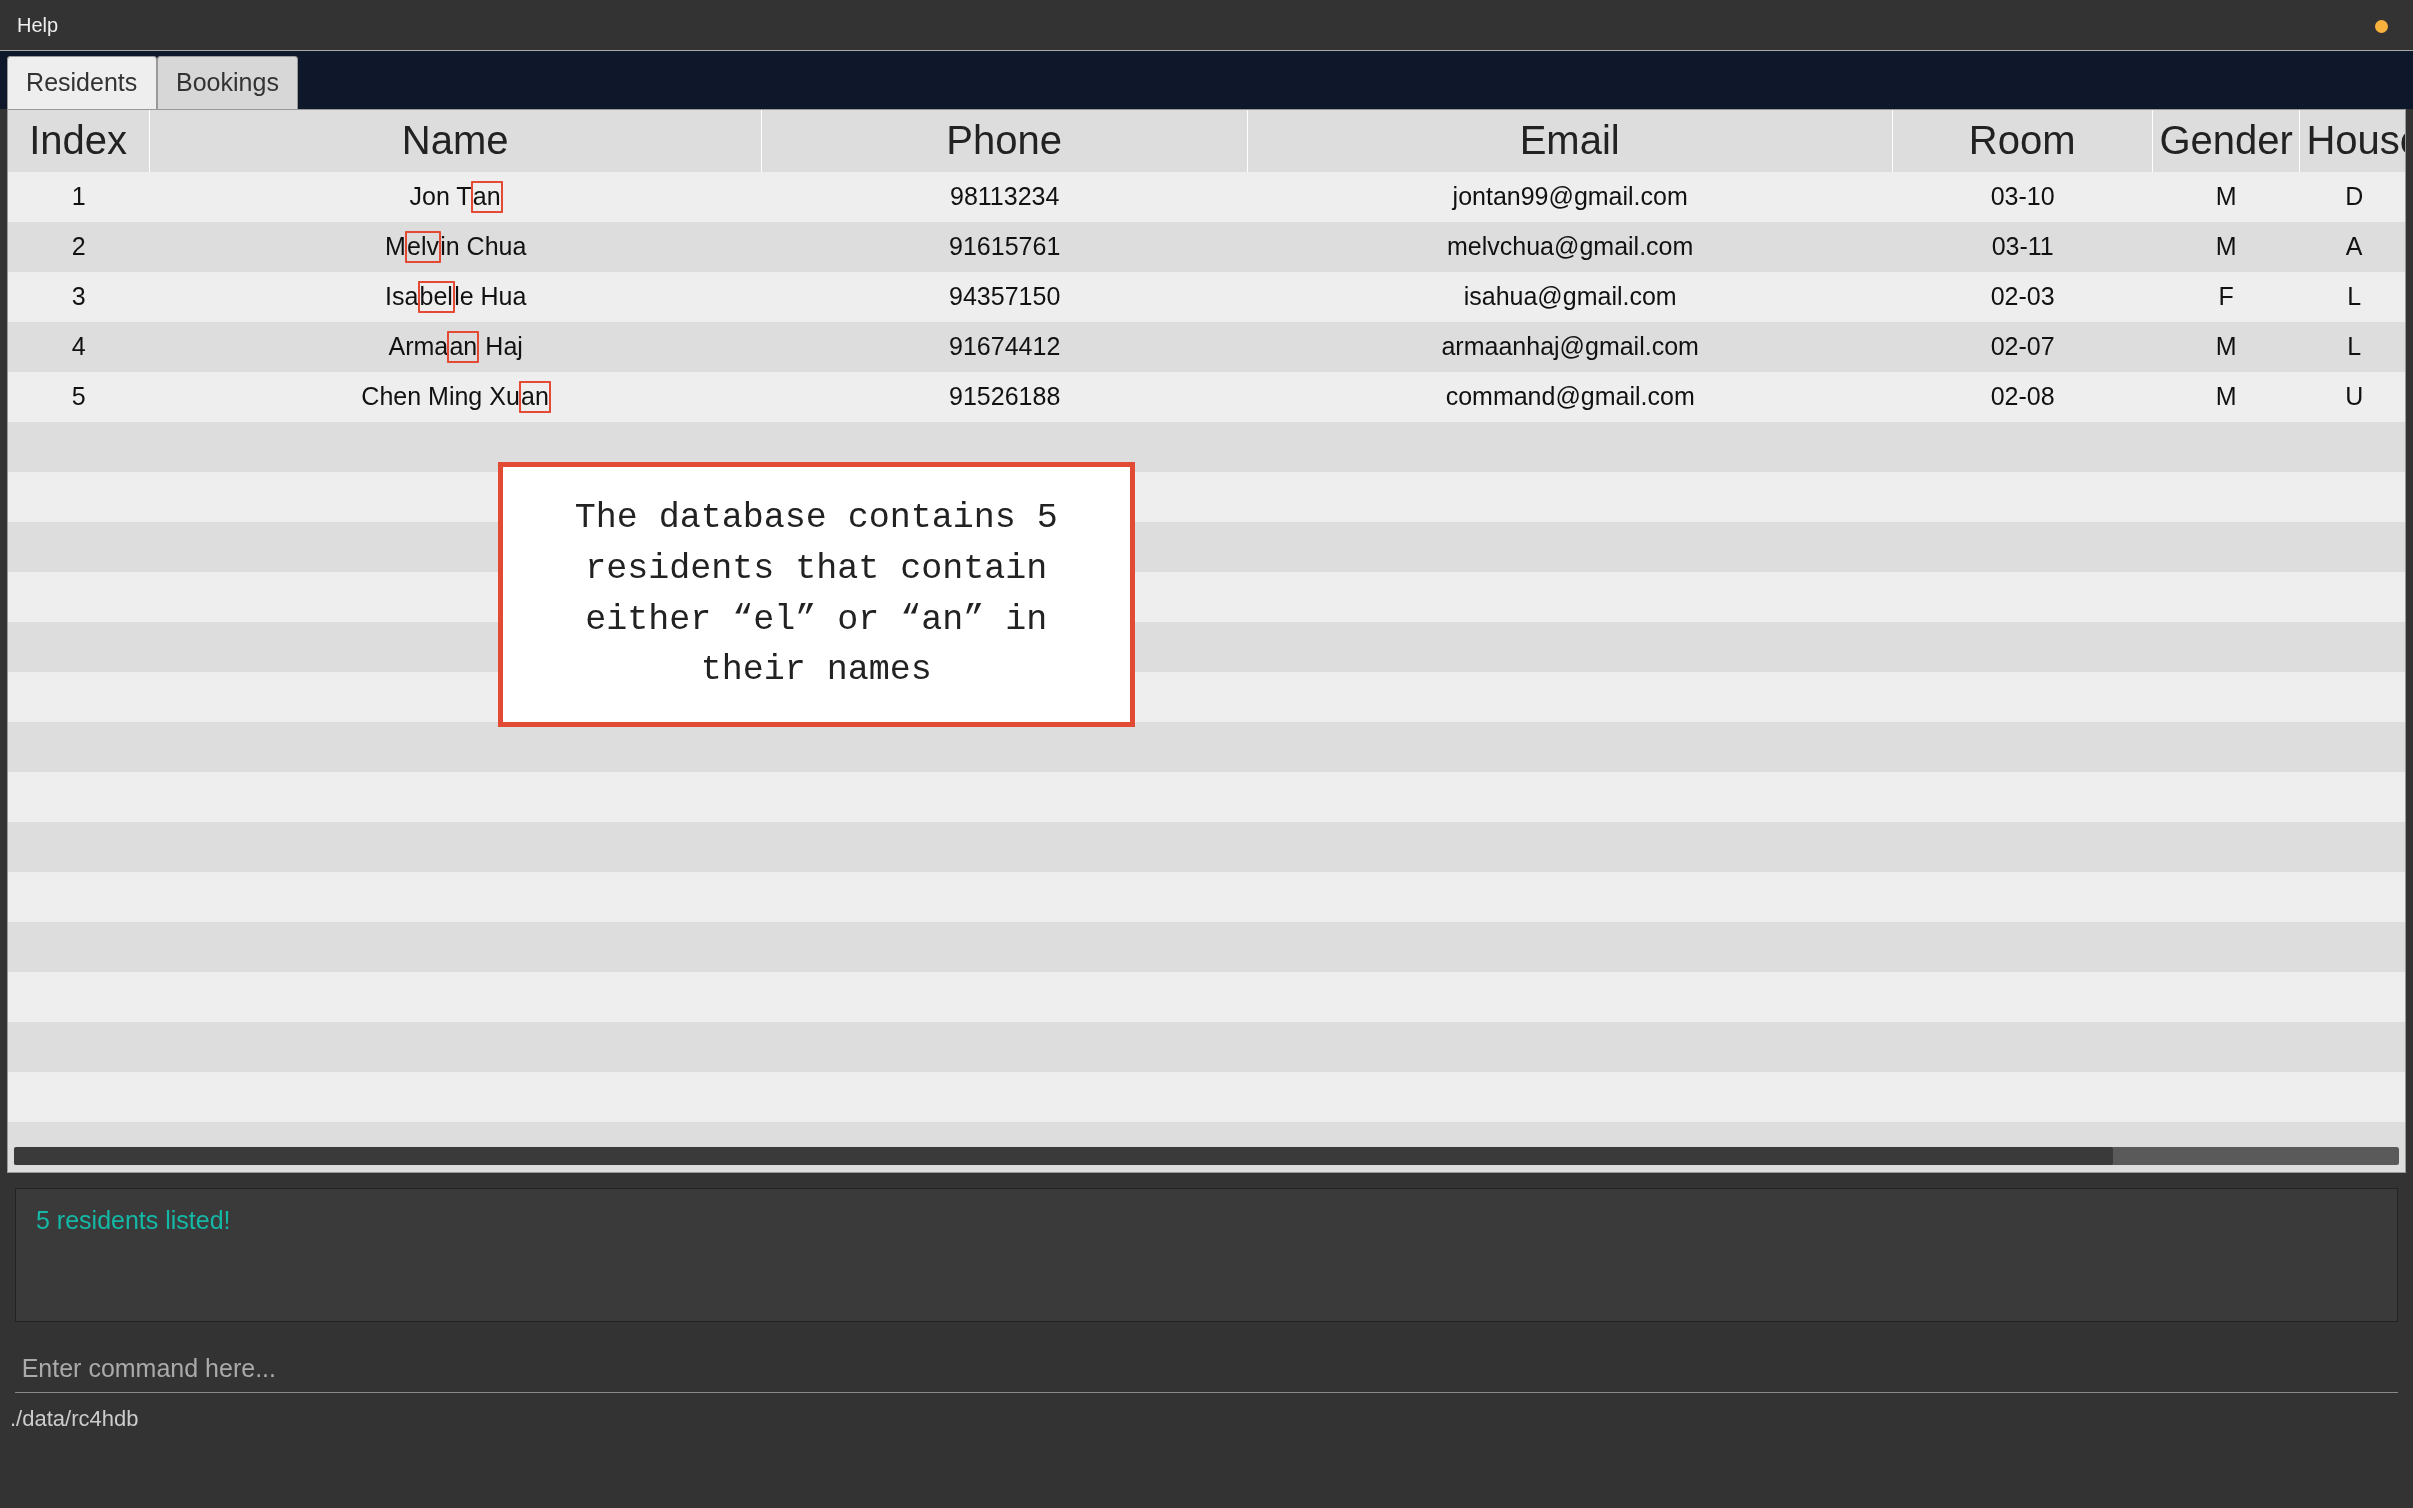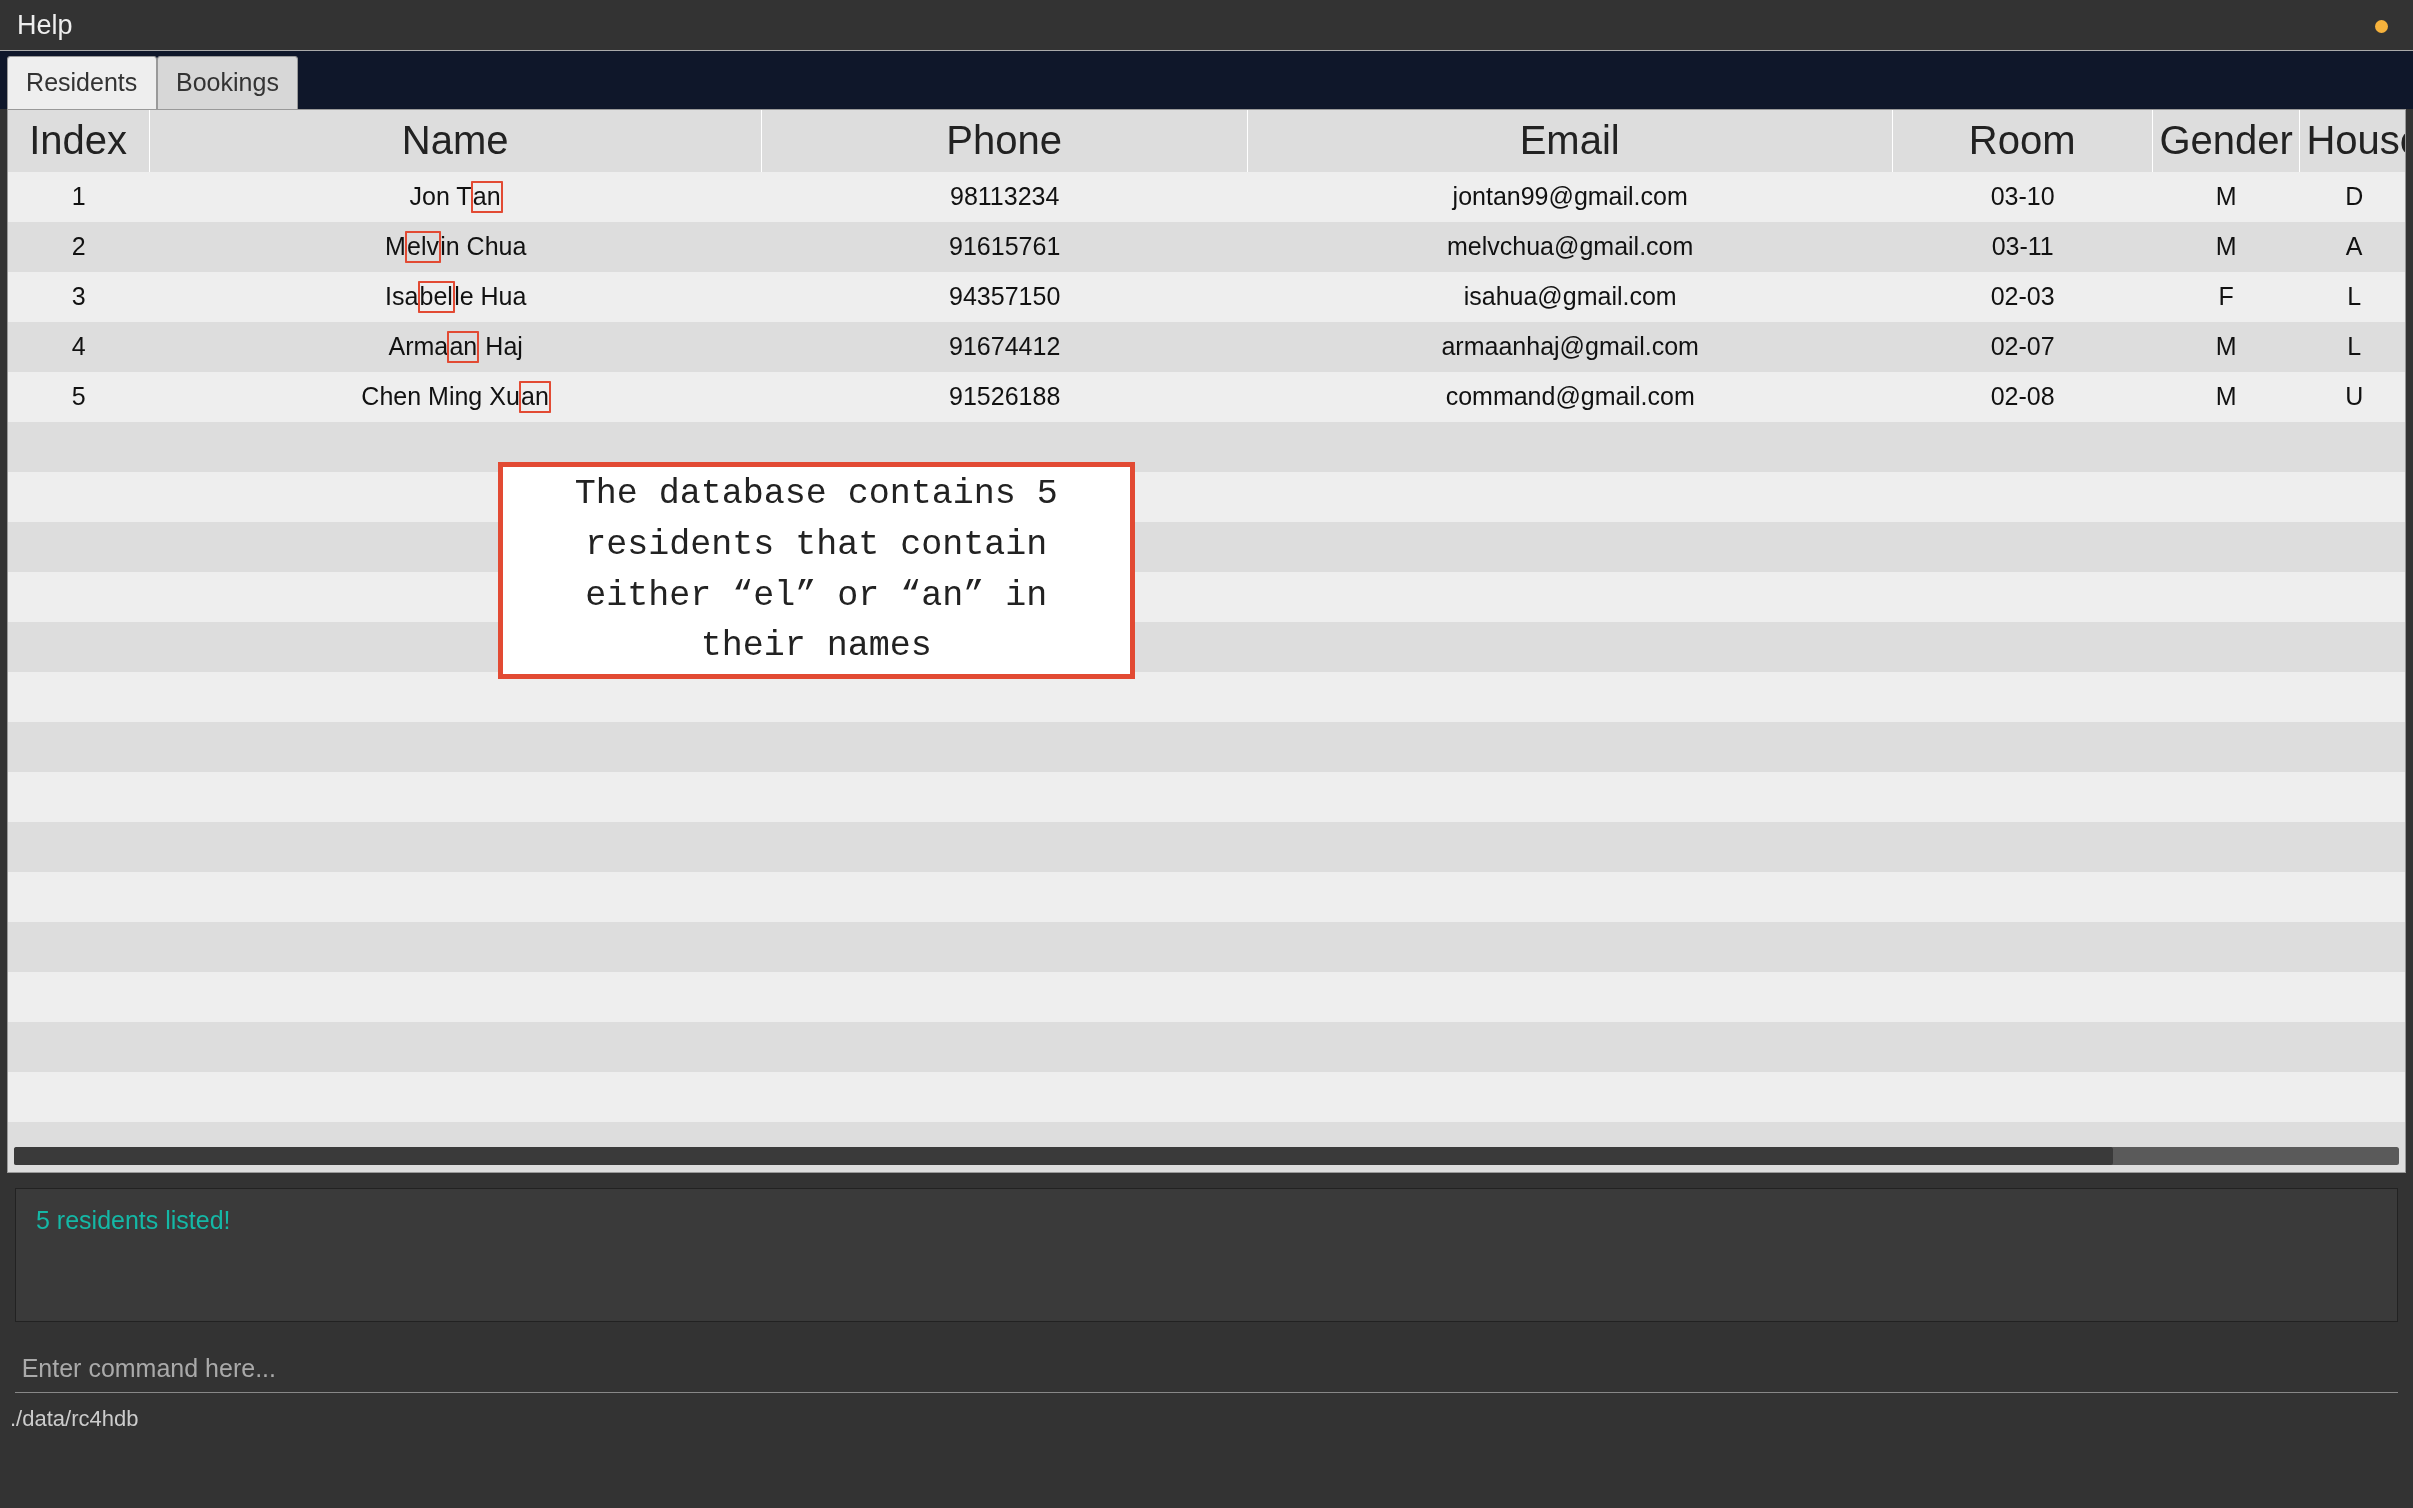--- a/index.html
+++ b/index.html
@@ -6,21 +6,21 @@
   html, body { width: 2413px; height: 1508px; font-family: -apple-system, "Helvetica Neue", Arial, sans-serif; background: #333333; overflow: hidden; }
   
   .titlebar {
     height: 50px;
     background: #333333;
     display: flex;
     align-items: center;
     padding: 0 17px;
     position: relative;
   }
-  .titlebar-text { color: #eee; font-size: 27px; font-weight: 400; }
+  .titlebar-text { color: #eee; font-size: 20px; font-weight: 400; }
   .traffic-light { position: absolute; right: 25px; top: 20px; width: 13.4px; height: 13.4px; border-radius: 50%; background: #f6b23c; }
   
   .tabbar {
     height: 59px;
     background: #0f172a;
     display: flex;
     align-items: flex-end;
     padding: 0 6.7px;
     border-top: 0.8px solid #aaa;
   }
@@ -79,21 +79,21 @@
   .name-cell { white-space: nowrap; }
   .hl { border: 2.5px solid #e24a33; padding: 0 0; display: inline-block; margin: 0 -0.8px; line-height: 1.1; border-radius: 0.8px; }
   
   .callout {
     position: absolute;
     left: 490px;
     top: 352px;
     width: 637px;
     background: #fff;
     border: 5px solid #e24a33;
-    padding: 2px 22px;
+    padding: 26px 22px;
     font-family: "Courier New", monospace;
     font-size: 35px;
     text-align: center;
     line-height: 1.45;
     color: #222;
   }
   
   .h-scrollbar {
     position: absolute;
     left: 6.7px; right: 6.7px; bottom: 6.7px;

